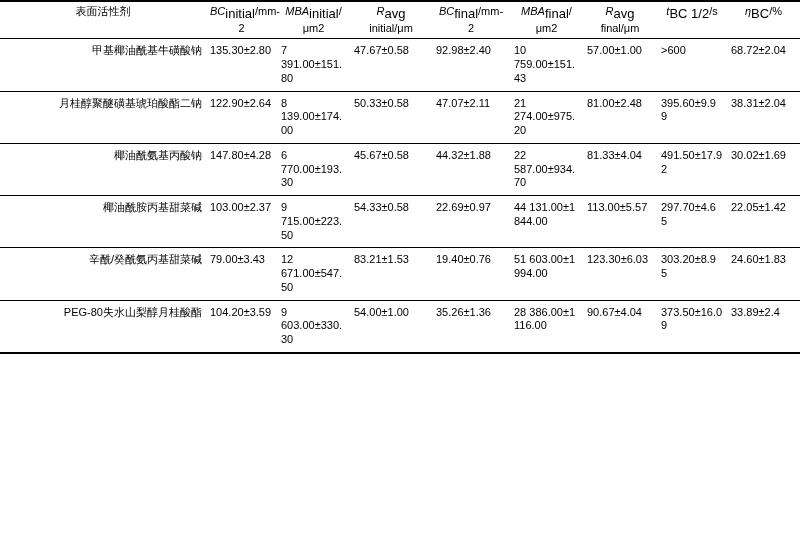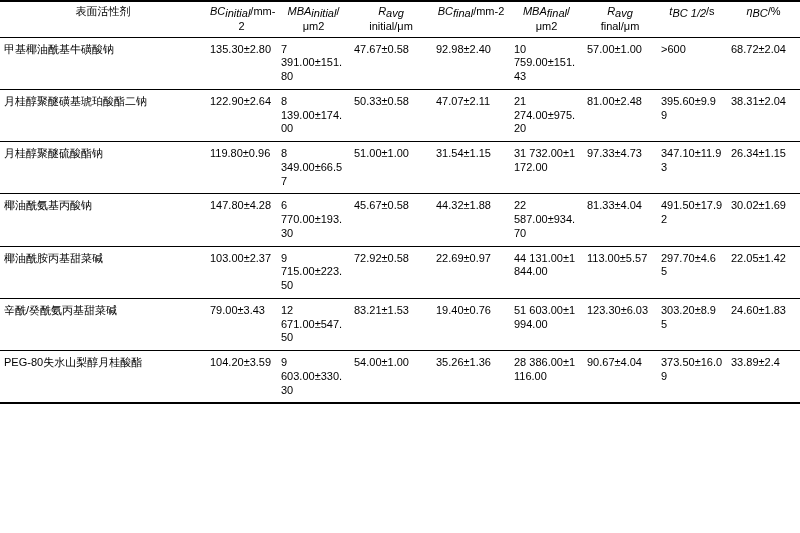--- a/index.html
+++ b/index.html
@@ -43,29 +43,28 @@
     padding: 5px 4px 5px 4px;
     vertical-align: top;
     line-height: 1.25;
     word-wrap: break-word;
     overflow-wrap: break-word;
   }
   table.data-table tbody tr:last-child td {
     border-bottom: 2px solid #000;
   }
   td.name-cell {
-    text-align: left;
+    text-align: right;
   }
   td.val-cell {
     text-align: left;
   }
   .sub {
-    font-size: 11px;
+    font-size: 13px;
     vertical-align: -0.22em;
-    font-style: italic;
   }
   .ital {
     font-style: italic;
   }
   .hdr-line {
     display: block;
   }
   
   col.c0 { width: 206px; }
   col.c1 { width: 71px; }
@@ -123,46 +122,35 @@
         <td class="val-cell">122.90±2.64</td>
         <td class="val-cell">8 139.00±174.00</td>
         <td class="val-cell">50.33±0.58</td>
         <td class="val-cell">47.07±2.11</td>
         <td class="val-cell">21 274.00±975.20</td>
         <td class="val-cell">81.00±2.48</td>
         <td class="val-cell">395.60±9.9 9</td>
         <td class="val-cell">38.31±2.04</td>
       </tr>
       <tr>
-        <td class="name-cell">月桂醇聚醚硫酸酯钠</td>
-        <td class="val-cell">119.80±0.96</td>
-        <td class="val-cell">8 349.00±66.57</td>
-        <td class="val-cell">51.00±1.00</td>
-        <td class="val-cell">31.54±1.15</td>
-        <td class="val-cell">31 732.00±1 172.00</td>
-        <td class="val-cell">97.33±4.73</td>
-        <td class="val-cell">347.10±11.93</td>
-        <td class="val-cell">26.34±1.15</td>
-      </tr>
-      <tr>
         <td class="name-cell">椰油酰氨基丙酸钠</td>
         <td class="val-cell">147.80±4.28</td>
         <td class="val-cell">6 770.00±193.30</td>
         <td class="val-cell">45.67±0.58</td>
         <td class="val-cell">44.32±1.88</td>
         <td class="val-cell">22 587.00±934.70</td>
         <td class="val-cell">81.33±4.04</td>
         <td class="val-cell">491.50±17.92</td>
         <td class="val-cell">30.02±1.69</td>
       </tr>
       <tr>
         <td class="name-cell">椰油酰胺丙基甜菜碱</td>
         <td class="val-cell">103.00±2.37</td>
         <td class="val-cell">9 715.00±223.50</td>
-        <td class="val-cell">72.92±0.58</td>
+        <td class="val-cell">54.33±0.58</td>
         <td class="val-cell">22.69±0.97</td>
         <td class="val-cell">44 131.00±1 844.00</td>
         <td class="val-cell">113.00±5.57</td>
         <td class="val-cell">297.70±4.6 5</td>
         <td class="val-cell">22.05±1.42</td>
       </tr>
       <tr>
         <td class="name-cell">辛酰/癸酰氨丙基甜菜碱</td>
         <td class="val-cell">79.00±3.43</td>
         <td class="val-cell">12 671.00±547.50</td>

